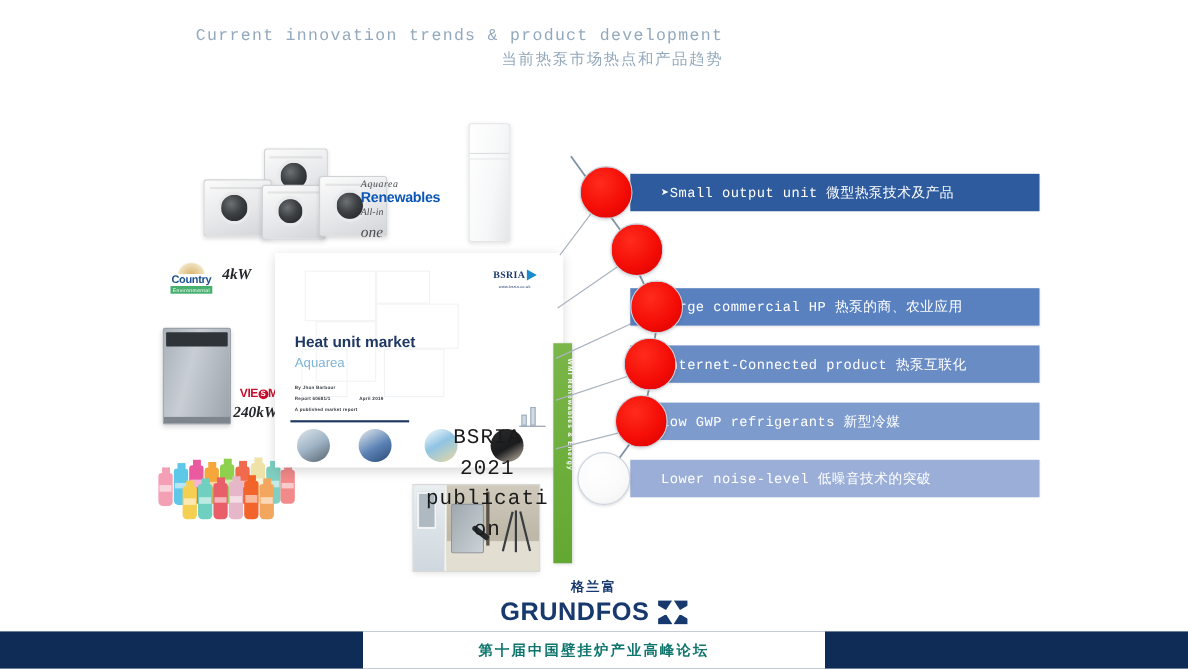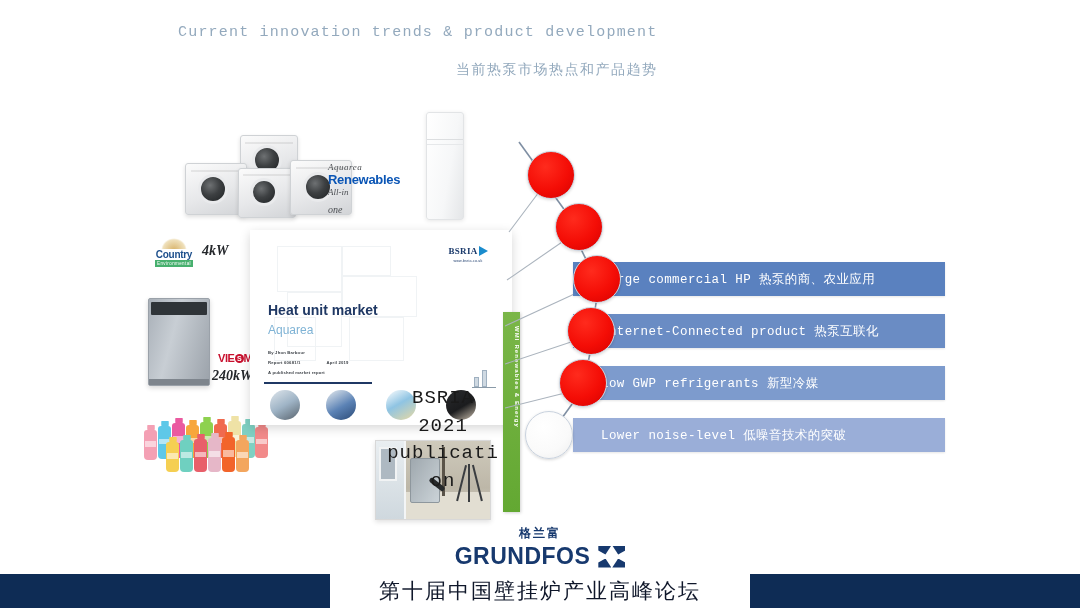--- a/index.html
+++ b/index.html
@@ -13,21 +13,21 @@
   
   #title-block { position:absolute; left:178px; top:24px;text-align:right; }
   #title-en {
     font-family:"Liberation Mono", monospace;
     font-size:15px; letter-spacing:1.2px;
     color:#93a9bd; white-space:nowrap;
   }
   #title-zh {
     font-family:"DejaVu Sans", sans-serif;
     font-size:14px; letter-spacing:1.5px;
-    color:#93a9bd; margin-top:20px; white-space:nowrap;
+    color:#93a9bd; margin-top:4px; white-space:nowrap;
   }
 
   
   #collage { position:absolute; left:130px; top:100px; width:400px; height:420px; }
 
   
   .od-unit {
     position:absolute; background:linear-gradient(160deg,#fbfbfb 0%,#e7e8ea 55%,#d2d4d7 100%);
     border:1px solid #cfd2d5; border-radius:3px;
     box-shadow:0 2px 4px rgba(0,0,0,.13);
@@ -58,21 +58,21 @@
     background:linear-gradient(160deg,#fcfcfc,#dcdee0); border:1px solid #d3d5d8; border-radius:2px;
   }
   #mini-od .f { position:absolute; left:3px; top:3px; width:14px; height:14px; border-radius:50%;
     background:radial-gradient(circle at 38% 35%,#6e7173,#2a2d2f); border:2px solid #eceded; }
 
   
   #panasonic { position:absolute; left:198px; top:62px; width:92px; }
   .pana-aq { font-family:"Liberation Serif",serif; font-style:italic; font-size:9px; color:#4c4f53; letter-spacing:.5px; }
   .pana-brand { font-family:"Liberation Sans",sans-serif; font-weight:bold; font-size:13px; color:#0a55b5; letter-spacing:-.3px; }
   .pana-allin { font-family:"Liberation Serif",serif; font-style:italic; font-size:9px; color:#4c4f53; }
-  .pana-one { font-family:"Liberation Serif",serif; font-style:italic; font-size:10px; color:#4c4f53; margin-top:7px; }
+  .pana-one { font-family:"Liberation Serif",serif; font-style:italic; font-size:14px; color:#4c4f53; margin-top:7px; }
 
   
   #kingspan { position:absolute; left:25px; top:138px; text-align:center; }
   #kingspan .swoosh {
     width:26px; height:11px; margin:0 auto;
     background:radial-gradient(ellipse at 50% 110%, #d8b36a 0%, #efe0bb 60%, transparent 70%);
     border-radius:50% 50% 0 0;
   }
   #kingspan .kname { font-size:10px; font-weight:bold; color:#1d4f8c; letter-spacing:-.3px; }
   #kingspan .ksub { font-size:4.5px; color:#ffffff; background:#47b06e; letter-spacing:.4px; padding:1px 2px; }
@@ -186,22 +186,22 @@
   #brand-mark .b { top:0; right:0; clip-path:polygon(0 0,100% 0,100% 55%,45% 100%); }
   #brand-mark .c { bottom:0; left:0; clip-path:polygon(0 45%,55% 0,100% 100%,0 100%); }
   #brand-mark .d { bottom:0; right:0; clip-path:polygon(45% 0,100% 45%,100% 100%,0 100%); }
 
   #banner { position:absolute; left:0; bottom:0; width:1080px; height:34px; background:#0e2c55; display:flex; align-items:center; justify-content:center; }
   #banner-center {
     background:#ffffff; height:34px; min-width:420px; padding:0 26px;
     display:flex; align-items:center; justify-content:center;
   }
   #banner-text {
-    font-family:"DejaVu Sans", sans-serif; font-size:21px; font-weight:normal;
-    color:#0f172a; letter-spacing:2px;
+    font-family:"DejaVu Sans", sans-serif; font-size:13px; font-weight:bold;
+    color:#0f766e; letter-spacing:2px;
   }
 </style>
 </head>
 <body>
 
 <div id="title-block">
   <div id="title-en">Current innovation trends &amp; product development</div>
   <div id="title-zh">当前热泵市场热点和产品趋势</div>
 </div>
 
@@ -404,20 +404,23 @@
     </g>
     <g stroke="#aab3bd" stroke-width="1.1" fill="none">
       <line x1="34" y1="52" x2="4" y2="92"></line>
       <line x1="60" y1="100" x2="2" y2="140"></line>
       <line x1="78" y1="150" x2="0" y2="186"></line>
       <line x1="72" y1="200" x2="0" y2="224"></line>
       <line x1="64" y1="252" x2="0" y2="268"></line>
     </g>
   </svg>
 
+  <div class="bar" style="top:18px;  background:#2e5b9e;">
+      <span>➤Small output unit 微型热泵技术及产品</span>
+    </div>
   <div class="bar" style="top:122px; background:#5a81bf;">
       <span>Large commercial HP 热泵的商、农业应用</span>
     </div>
   <div class="bar" style="top:174px; background:#6a8cc4;">
       <span>Internet-Connected product 热泵互联化</span>
     </div>
   <div class="bar" style="top:226px; background:#7d9bcd;">
       <span>Low GWP refrigerants 新型冷媒</span>
     </div>
   <div class="bar" style="top:278px; background:#9aaed8;">

